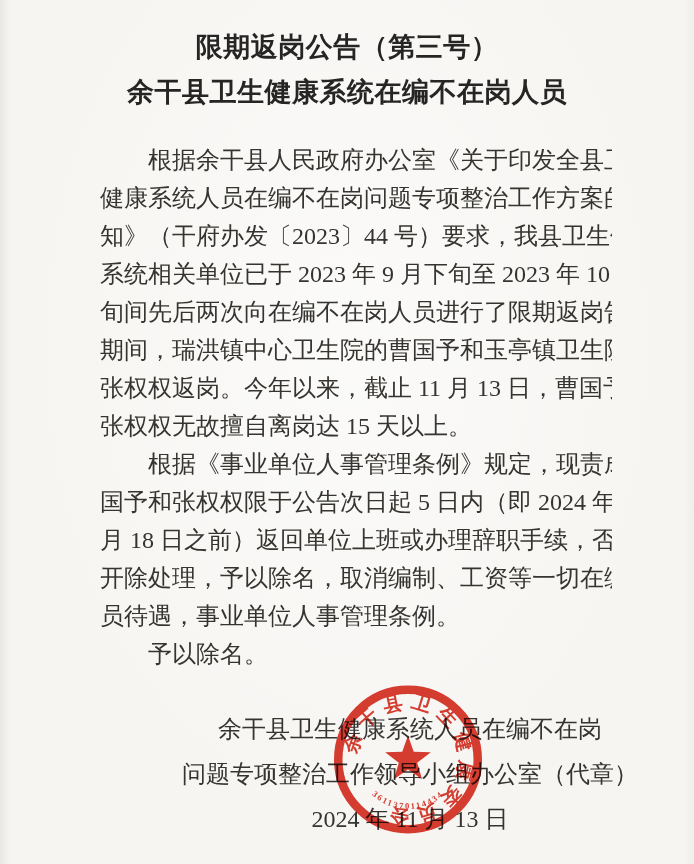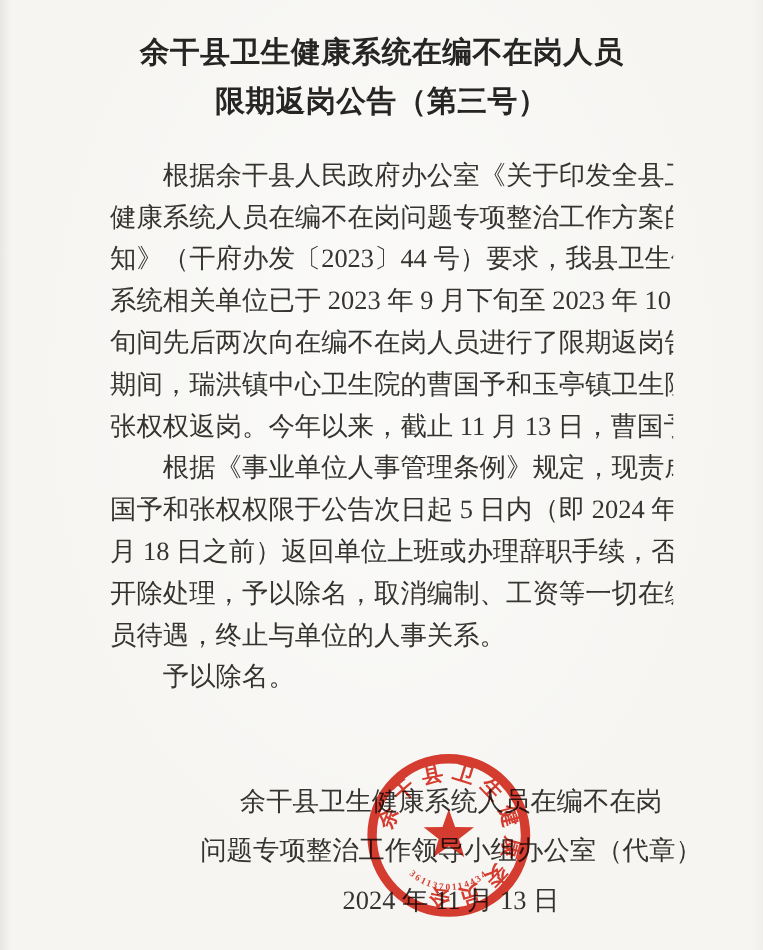--- a/index.html
+++ b/index.html
@@ -61,40 +61,41 @@
     pointer-events: none;
   }
   .stamp text { font-family: "Liberation Serif", "DejaVu Serif", serif; }
 </style>
 </head>
 <body>
 
 <div class="page">
 
   <div class="doc-title scan-soft">
+    <div>限期返岗公告（第三号）</div>
     <div>余干县卫生健康系统在编不在岗人员</div>
-    <div>限期返岗公告（第三号）</div>
   </div>
 
   <div class="doc-body scan-soft">
       <div class="para">
         <div class="line first">根据余干县人民政府办公室《关于印发全县卫生</div>
         <div class="line">健康系统人员在编不在岗问题专项整治工作方案的通</div>
         <div class="line">知》（干府办发〔2023〕44 号）要求，我县卫生健康</div>
         <div class="line">系统相关单位已于 2023 年 9 月下旬至 2023 年 10 月上</div>
         <div class="line">旬间先后两次向在编不在岗人员进行了限期返岗告知。</div>
         <div class="line">期间，瑞洪镇中心卫生院的曹国予和玉亭镇卫生院的</div>
         <div class="line">张权权返岗。今年以来，截止 11 月 13 日，曹国予、</div>
+        <div class="line last">张权权无故擅自离岗达 15 天以上。</div>
       </div>
       <div class="para">
         <div class="line first">根据《事业单位人事管理条例》规定，现责成曹</div>
         <div class="line">国予和张权权限于公告次日起 5 日内（即 2024 年 11</div>
         <div class="line">月 18 日之前）返回单位上班或办理辞职手续，否则作</div>
         <div class="line">开除处理，予以除名，取消编制、工资等一切在编人</div>
-        <div class="line last">员待遇，终止与单位的人事关系。</div>
+        <div class="line last">员待遇，事业单位人事管理条例。</div>
       </div>
       <div class="para">
         <div class="line first last">予以除名。</div>
       </div>
     </div>
 
   <div class="signature scan-soft">
     <div>余干县卫生健康系统人员在编不在岗</div>
     <div>问题专项整治工作领导小组办公室（代章）</div>
     <div>2024 年 11 月 13 日</div>

